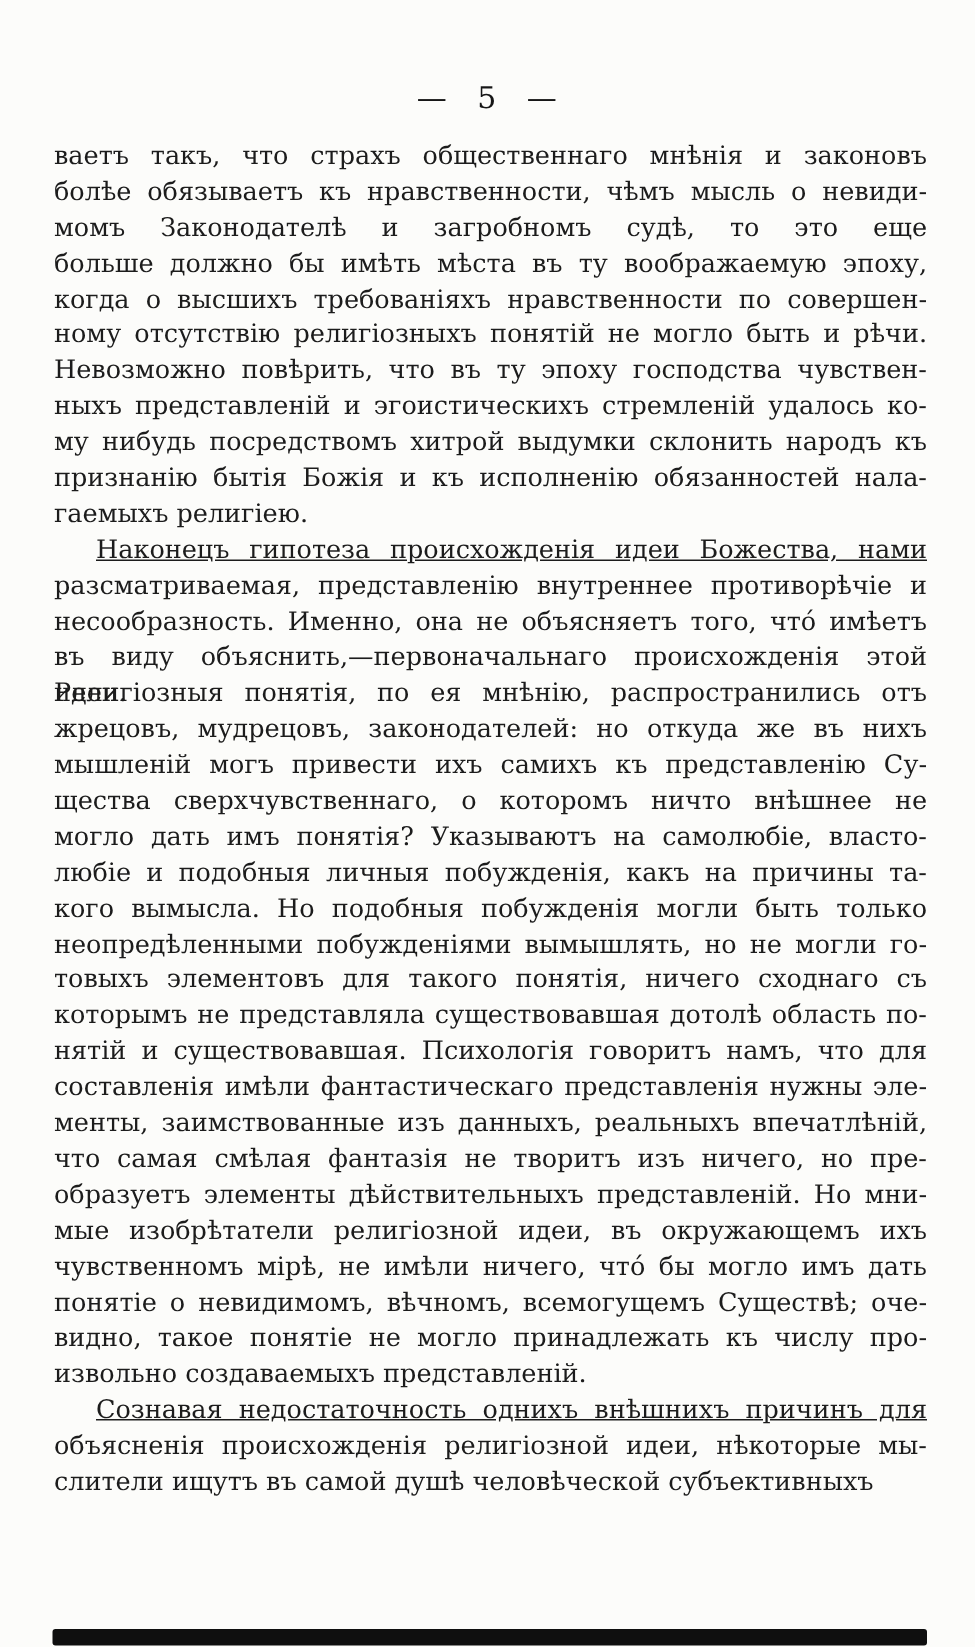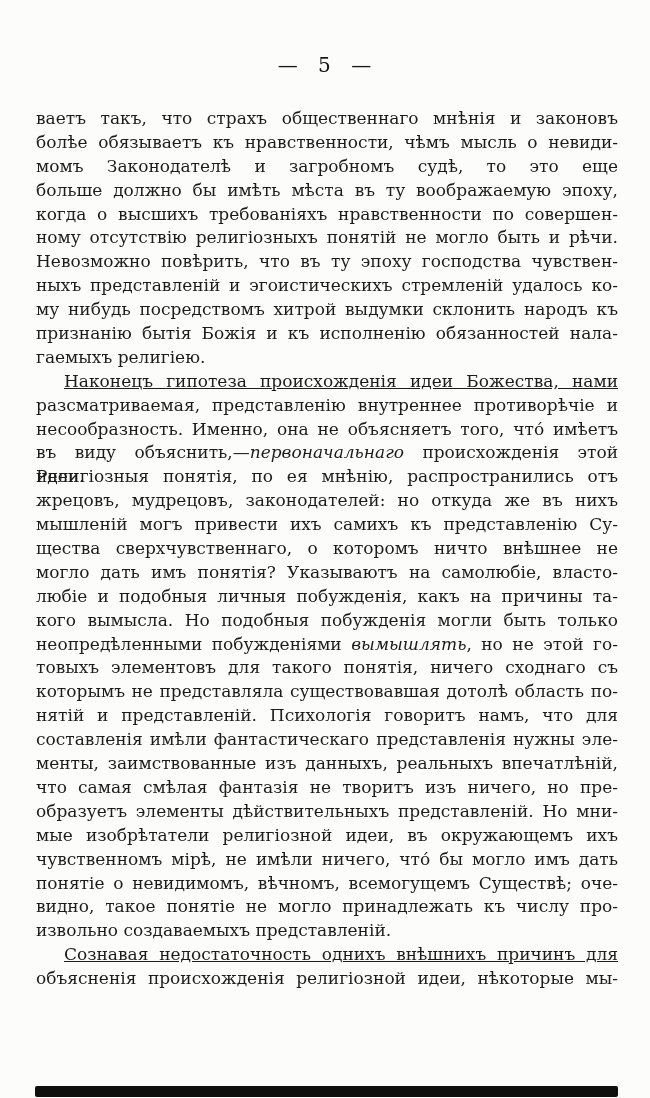--- a/index.html
+++ b/index.html
@@ -25,42 +25,41 @@
     left: 0;
     width: 650px;
     text-align: center;
     font-size: 20px;
     word-spacing: 12px;
     letter-spacing: 1px;
     color: #161616;
   }
   .text-block {
     position: absolute;
-    top: 107px;
+    top: 93px;
     left: 36px;
     width: 582px;
     font-size: 17px;
     line-height: 23.9px;
     text-rendering: optimizeLegibility;
   }
   .line {
     height: 23.9px;
     text-align: justify;
     text-align-last: justify;
     white-space: normal;
   }
   .line.lastline {
     text-align-last: left;
   }
   .line.indent {
     text-indent: 28px;
     text-decoration: underline;
   }
   .italic {
-    font-style: italic;
   }
   .scan-bar {
     position: absolute;
     left: 35px;
     top: 1086px;
     width: 583px;
     height: 11px;
     background: #0f0f0f;
     border-radius: 2px;
   }
@@ -88,32 +87,33 @@
       <div class="line"><span>разсматриваемая, представленію внутреннее противорѣчіе и</span></div>
       <div class="line"><span>несообразность. Именно, она не объясняетъ того, что́ имѣетъ</span></div>
       <div class="line"><span>въ виду объяснить,—</span><span class="italic">первоначальнаго</span><span> происхожденія этой идеи.</span></div>
       <div class="line"><span>Религіозныя понятія, по ея мнѣнію, распространились отъ</span></div>
       <div class="line"><span>жрецовъ, мудрецовъ, законодателей: но откуда же въ нихъ</span></div>
       <div class="line"><span>мышленій могъ привести ихъ самихъ къ представленію Су-</span></div>
       <div class="line"><span>щества сверхчувственнаго, о которомъ ничто внѣшнее не</span></div>
       <div class="line"><span>могло дать имъ понятія? Указываютъ на самолюбіе, власто-</span></div>
       <div class="line"><span>любіе и подобныя личныя побужденія, какъ на причины та-</span></div>
       <div class="line"><span>кого вымысла. Но подобныя побужденія могли быть только</span></div>
-      <div class="line"><span>неопредѣленными побужденіями </span><span class="italic">вымышлять</span><span>, но не этой го-</span></div>
+      <div class="line"><span>неопредѣленными побужденіями </span><span class="italic">вымышлять</span><span>, но не могли го-</span></div>
       <div class="line"><span>товыхъ элементовъ для такого понятія, ничего сходнаго съ</span></div>
       <div class="line"><span>которымъ не представляла существовавшая дотолѣ область по-</span></div>
-      <div class="line"><span>нятій и представленій. Психологія говоритъ намъ, что для</span></div>
+      <div class="line"><span>нятій и существовавшая. Психологія говоритъ намъ, что для</span></div>
       <div class="line"><span>составленія имѣли фантастическаго представленія нужны эле-</span></div>
       <div class="line"><span>менты, заимствованные изъ данныхъ, реальныхъ впечатлѣній,</span></div>
       <div class="line"><span>что самая смѣлая фантазія не творитъ изъ ничего, но пре-</span></div>
       <div class="line"><span>образуетъ элементы дѣйствительныхъ представленій. Но мни-</span></div>
       <div class="line"><span>мые изобрѣтатели религіозной идеи, въ окружающемъ ихъ</span></div>
       <div class="line"><span>чувственномъ мірѣ, не имѣли ничего, что́ бы могло имъ дать</span></div>
       <div class="line"><span>понятіе о невидимомъ, вѣчномъ, всемогущемъ Существѣ; оче-</span></div>
       <div class="line"><span>видно, такое понятіе не могло принадлежать къ числу про-</span></div>
       <div class="line lastline"><span>извольно создаваемыхъ представленій.</span></div>
       <div class="line indent"><span>Сознавая недостаточность однихъ внѣшнихъ причинъ для</span></div>
       <div class="line"><span>объясненія происхожденія религіозной идеи, нѣкоторые мы-</span></div>
+      <div class="line lastline"><span>слители ищутъ въ самой душѣ человѣческой субъективныхъ</span></div>
     </div>
 
   <div class="scan-bar"></div>
 
 </div>
 
 </body></html>

